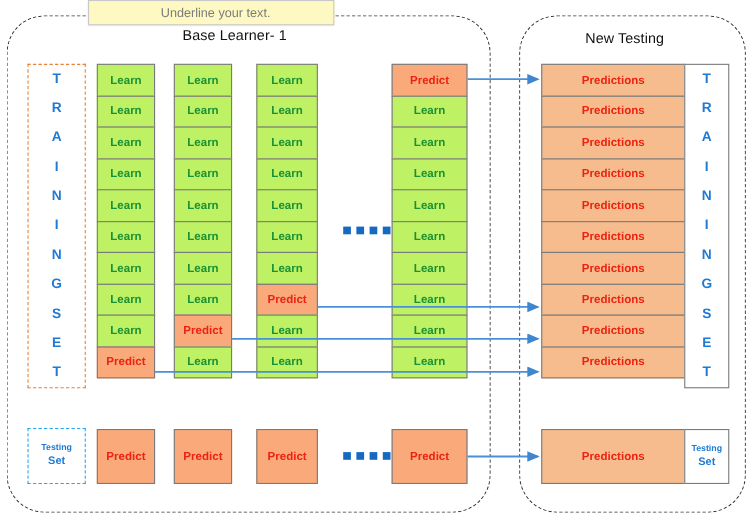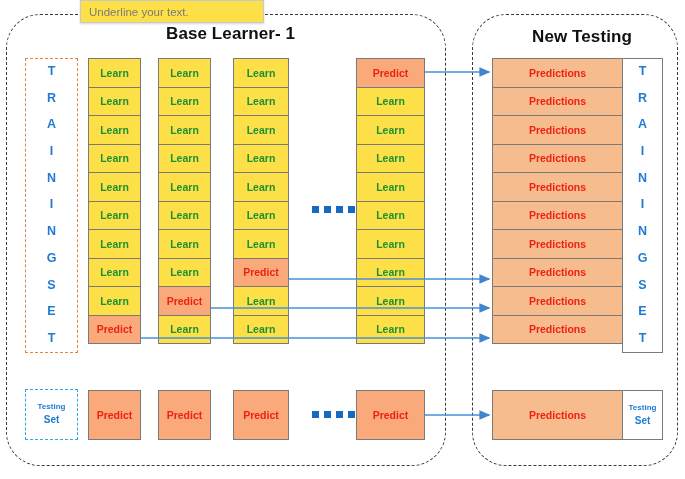--- a/index.html
+++ b/index.html
@@ -19,37 +19,38 @@
     border: 1.4px dashed #3a3a3a;
     border-radius: 34px;
     background: transparent;
   }
   #panel-left  { left: 6px;   top: 14px; width: 440px; height: 452px; }
   #panel-right { left: 472px; top: 14px; width: 206px; height: 452px; }
 
   
   #tooltip {
     position: absolute;
-    left: 80px; top: 0px; width: 184px; height: 23px;
-    background: #fde047;
+    left: 80px; top: 0px; width: 224px; height: 23px;
+    background: #fef9c3;
     border: 1px solid #c8c8c8;
     box-shadow: 0 1px 2px rgba(0,0,0,.16);
     display: flex; align-items: center;
     padding-left: 8px;
     z-index: 40;
+    justify-content: center;
   }
   #tooltip span {
     font-size: 11.5px; color: #7b7b7b;
     font-family: "Liberation Sans", sans-serif;
   }
 
   
   .panel-title {
     position: absolute;
-    font-size: 17px; font-weight: bold; color: #111111;
+    font-size: 13px; font-weight: normal; color: #111111;
     letter-spacing: .1px;
     white-space: nowrap;
   }
   #title-left  { left: 166px; top: 24px; }
   #title-right { left: 532px; top: 27px; }
 
   
   #training-set-box {
     position: absolute;
     left: 25px; top: 58px; width: 53px; height: 295px;
@@ -89,21 +90,21 @@
   #col-3 { left: 356px; width: 69px; }
 
   .cell {
     height: 29.5px;
     border: 1px solid #7a7a7a;
     margin-bottom: -1px;
     display: flex; align-items: center; justify-content: center;
     font-size: 10.5px; font-weight: bold;
     white-space: nowrap;
   }
-  .cell.learn   { background: #fde047; color: #1a9135; }
+  .cell.learn   { background: #bef264; color: #1a9135; }
   .cell.predict { background: #f9a97a; color: #ee2211; }
 
   
   .dots {
     position: absolute;
     display: flex; gap: 5px;
   }
   .dots i {
     display: block; width: 7px; height: 7px;
     background: #1669c0;

